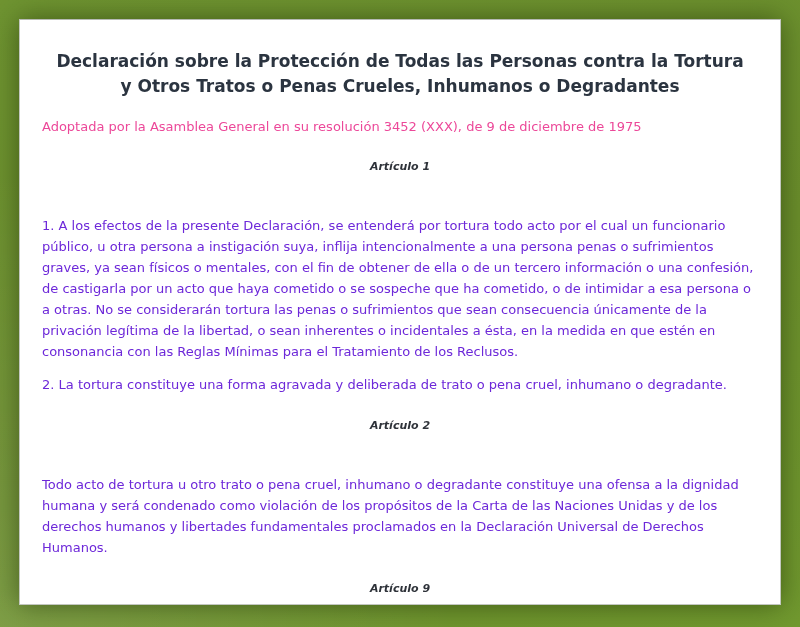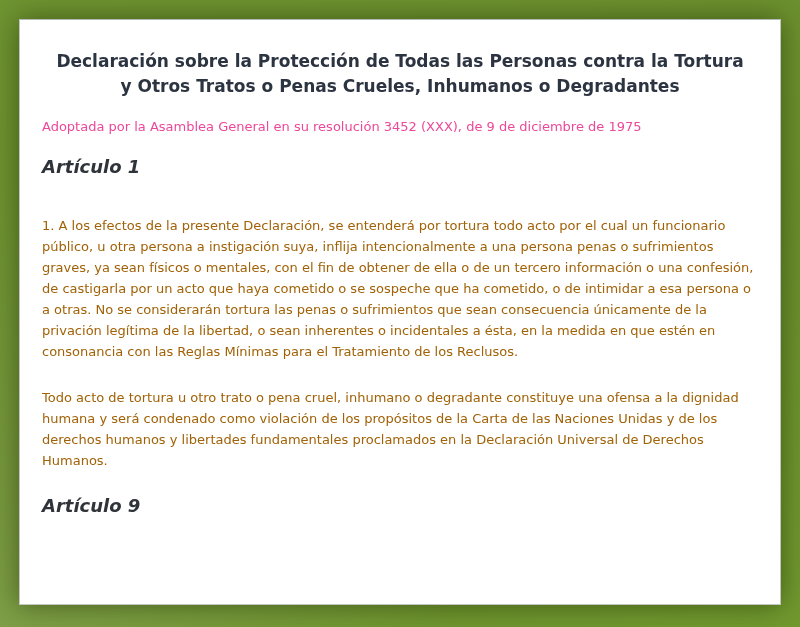--- a/index.html
+++ b/index.html
@@ -40,51 +40,54 @@
   }
 
   .doc-subtitle {
     font-size: 13px;
     line-height: 19px;
     color: #ec4899;
     margin: 0 0 10px 0;
   }
 
   .article-heading {
-    font-size: 18px;
+    font-size: 11px;
     line-height: 20px;
     font-weight: bold;
     font-style: italic;
     color: #2f333a;
     margin: 21px 0 38px 0;
+    text-align: center;
   }
 
   .article-paragraph {
     font-size: 13px;
     line-height: 21px;
-    color: #a16207;
-    margin: 25px 0;
+    color: #6d28d9;
+    margin: 12px 0;
   }
 </style>
 </head>
 <body>
 
 <div class="frame">
   <div class="panel">
 
     <h1 class="doc-title">Declaración sobre la Protección de Todas las Personas contra la Tortura y Otros Tratos o Penas Crueles, Inhumanos o Degradantes</h1>
 
     <p class="doc-subtitle">Adoptada por la Asamblea General en su resolución 3452 (XXX), de 9 de diciembre de 1975</p>
 
     <section>
       <h2 class="article-heading">Artículo 1</h2>
       <p class="article-paragraph">1. A los efectos de la presente Declaración, se entenderá por tortura todo acto por el cual un funcionario público, u otra persona a instigación suya, inflija intencionalmente a una persona penas o sufrimientos graves, ya sean físicos o mentales, con el fin de obtener de ella o de un tercero información o una confesión, de castigarla por un acto que haya cometido o se sospeche que ha cometido, o de intimidar a esa persona o a otras. No se considerarán tortura las penas o sufrimientos que sean consecuencia únicamente de la privación legítima de la libertad, o sean inherentes o incidentales a ésta, en la medida en que estén en consonancia con las Reglas Mínimas para el Tratamiento de los Reclusos.</p>
+      <p class="article-paragraph">2. La tortura constituye una forma agravada y deliberada de trato o pena cruel, inhumano o degradante.</p>
     </section>
 
     <section>
+      <h2 class="article-heading">Artículo 2</h2>
       <p class="article-paragraph">Todo acto de tortura u otro trato o pena cruel, inhumano o degradante constituye una ofensa a la dignidad humana y será condenado como violación de los propósitos de la Carta de las Naciones Unidas y de los derechos humanos y libertades fundamentales proclamados en la Declaración Universal de Derechos Humanos.</p>
     </section>
 
     <section>
       <h2 class="article-heading">Artículo 9</h2>
 
     </section>
 
   </div>
 </div>

